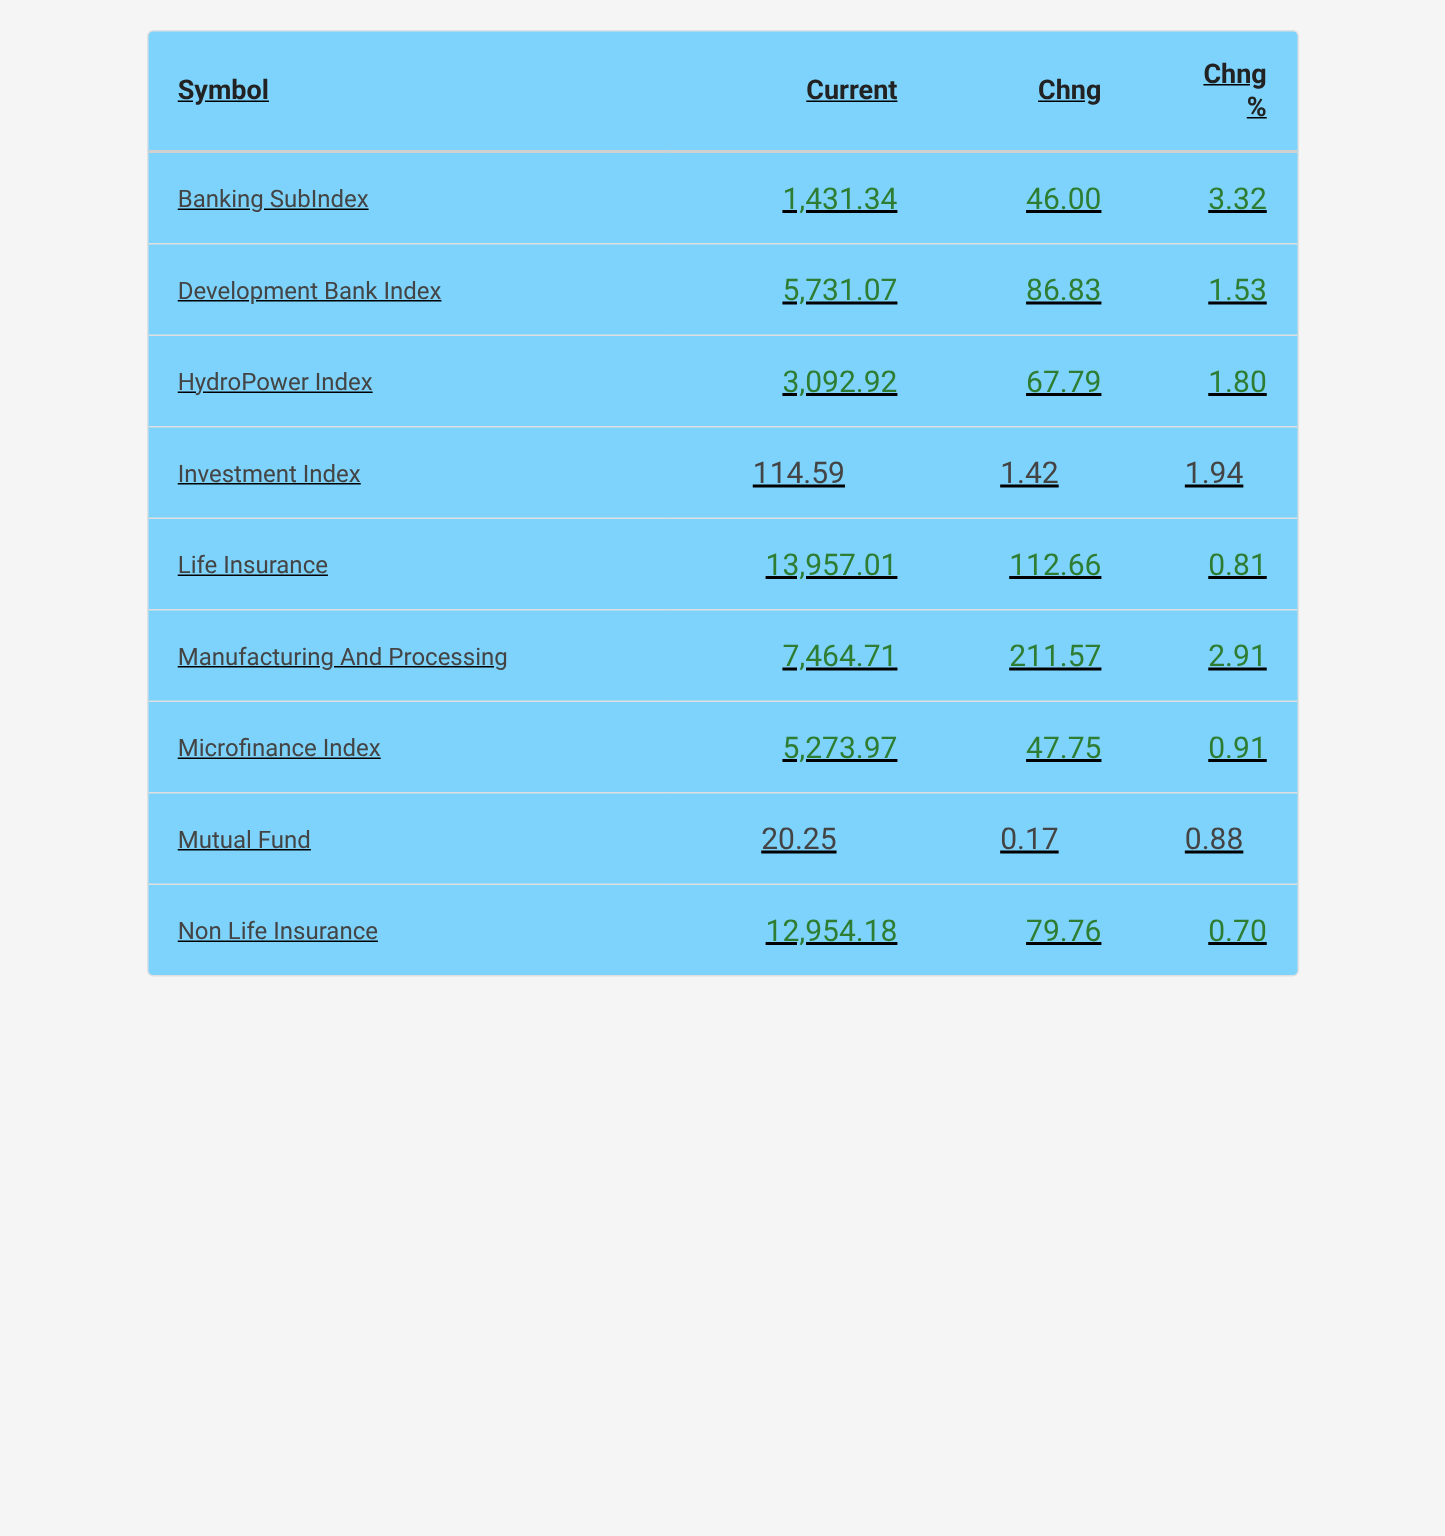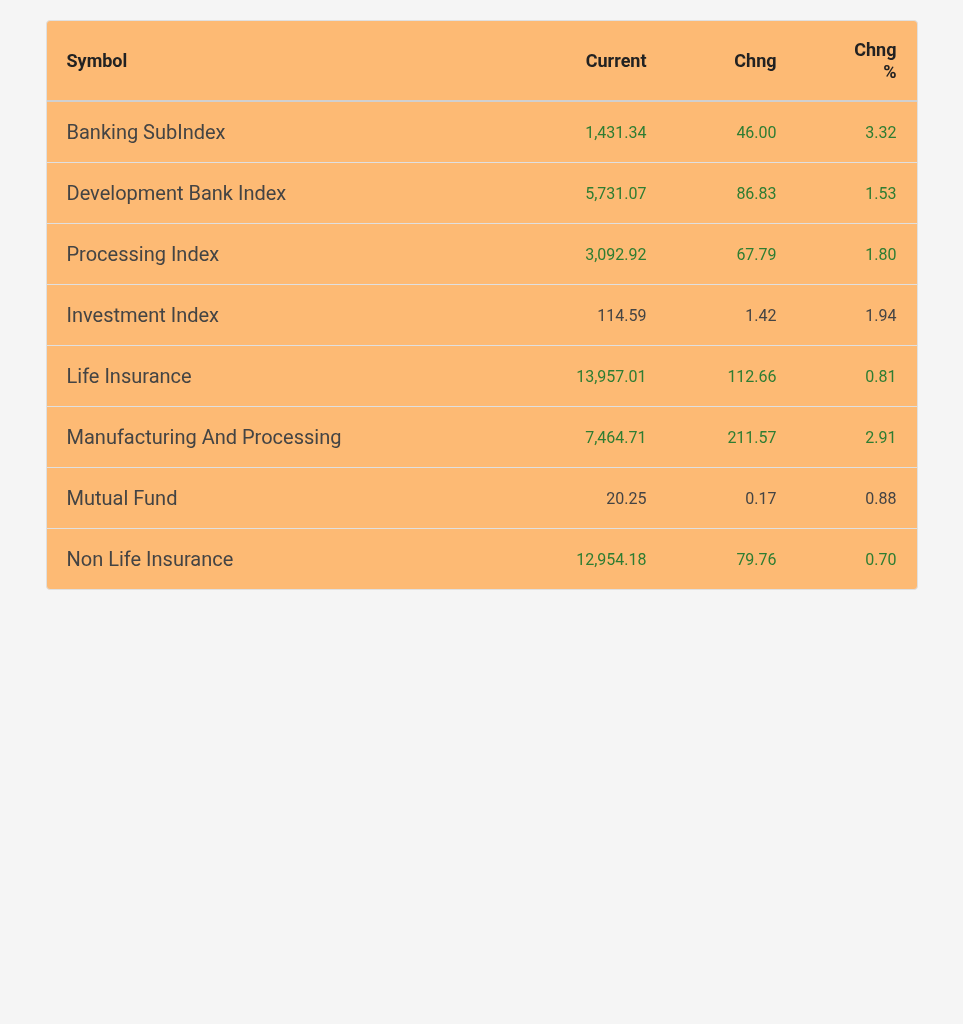--- a/index.html
+++ b/index.html
@@ -12,25 +12,26 @@
       background: #f5f5f5;
       font-family: -apple-system, BlinkMacSystemFont, 'Segoe UI', Roboto, sans-serif;
       display: flex;
       justify-content: center;
       align-items: flex-start;
       min-height: 100vh;
       padding: 20px;
     }
 
     .table-container {
-      background: #fdba74;
+      background: #7dd3fc;
       border: 1px solid #e0e0e0;
       border-radius: 4px;
-      width: 872px;
+      width: 768px;
       overflow: hidden;
+      text-decoration: underline;
     }
 
     table {
       width: 100%;
       border-collapse: collapse;
     }
 
     thead tr {
       border-bottom: 2px solid #d0d0d0;
     }
@@ -61,31 +62,32 @@
     }
 
     td {
       padding: 18px 20px;
       font-size: 16px;
       color: #444;
     }
 
     td.symbol-col {
       color: #444;
-      font-size: 20px;
+      font-size: 16px;
     }
 
     td.num-col {
       text-align: right;
       color: #2e7d32;
-      font-size: 16px;
+      font-size: 20px;
     }
 
     td.num-col.neutral {
       color: #444;
+      text-align: center;
     }
   </style>
 </head>
 <body>
 
 <div class="table-container">
   <table>
     <thead>
       <tr>
         <th>Symbol</th>
@@ -101,21 +103,21 @@
           <td class="num-col">46.00</td>
           <td class="num-col">3.32</td>
         </tr>
         <tr>
           <td class="symbol-col">Development Bank Index</td>
           <td class="num-col">5,731.07</td>
           <td class="num-col">86.83</td>
           <td class="num-col">1.53</td>
         </tr>
         <tr>
-          <td class="symbol-col">Processing Index</td>
+          <td class="symbol-col">HydroPower Index</td>
           <td class="num-col">3,092.92</td>
           <td class="num-col">67.79</td>
           <td class="num-col">1.80</td>
         </tr>
         <tr>
           <td class="symbol-col">Investment Index</td>
           <td class="num-col neutral">114.59</td>
           <td class="num-col neutral">1.42</td>
           <td class="num-col neutral">1.94</td>
         </tr>
@@ -125,20 +127,26 @@
           <td class="num-col">112.66</td>
           <td class="num-col">0.81</td>
         </tr>
         <tr>
           <td class="symbol-col">Manufacturing And Processing</td>
           <td class="num-col">7,464.71</td>
           <td class="num-col">211.57</td>
           <td class="num-col">2.91</td>
         </tr>
         <tr>
+          <td class="symbol-col">Microfinance Index</td>
+          <td class="num-col">5,273.97</td>
+          <td class="num-col">47.75</td>
+          <td class="num-col">0.91</td>
+        </tr>
+        <tr>
           <td class="symbol-col">Mutual Fund</td>
           <td class="num-col neutral">20.25</td>
           <td class="num-col neutral">0.17</td>
           <td class="num-col neutral">0.88</td>
         </tr>
         <tr>
           <td class="symbol-col">Non Life Insurance</td>
           <td class="num-col">12,954.18</td>
           <td class="num-col">79.76</td>
           <td class="num-col">0.70</td>

